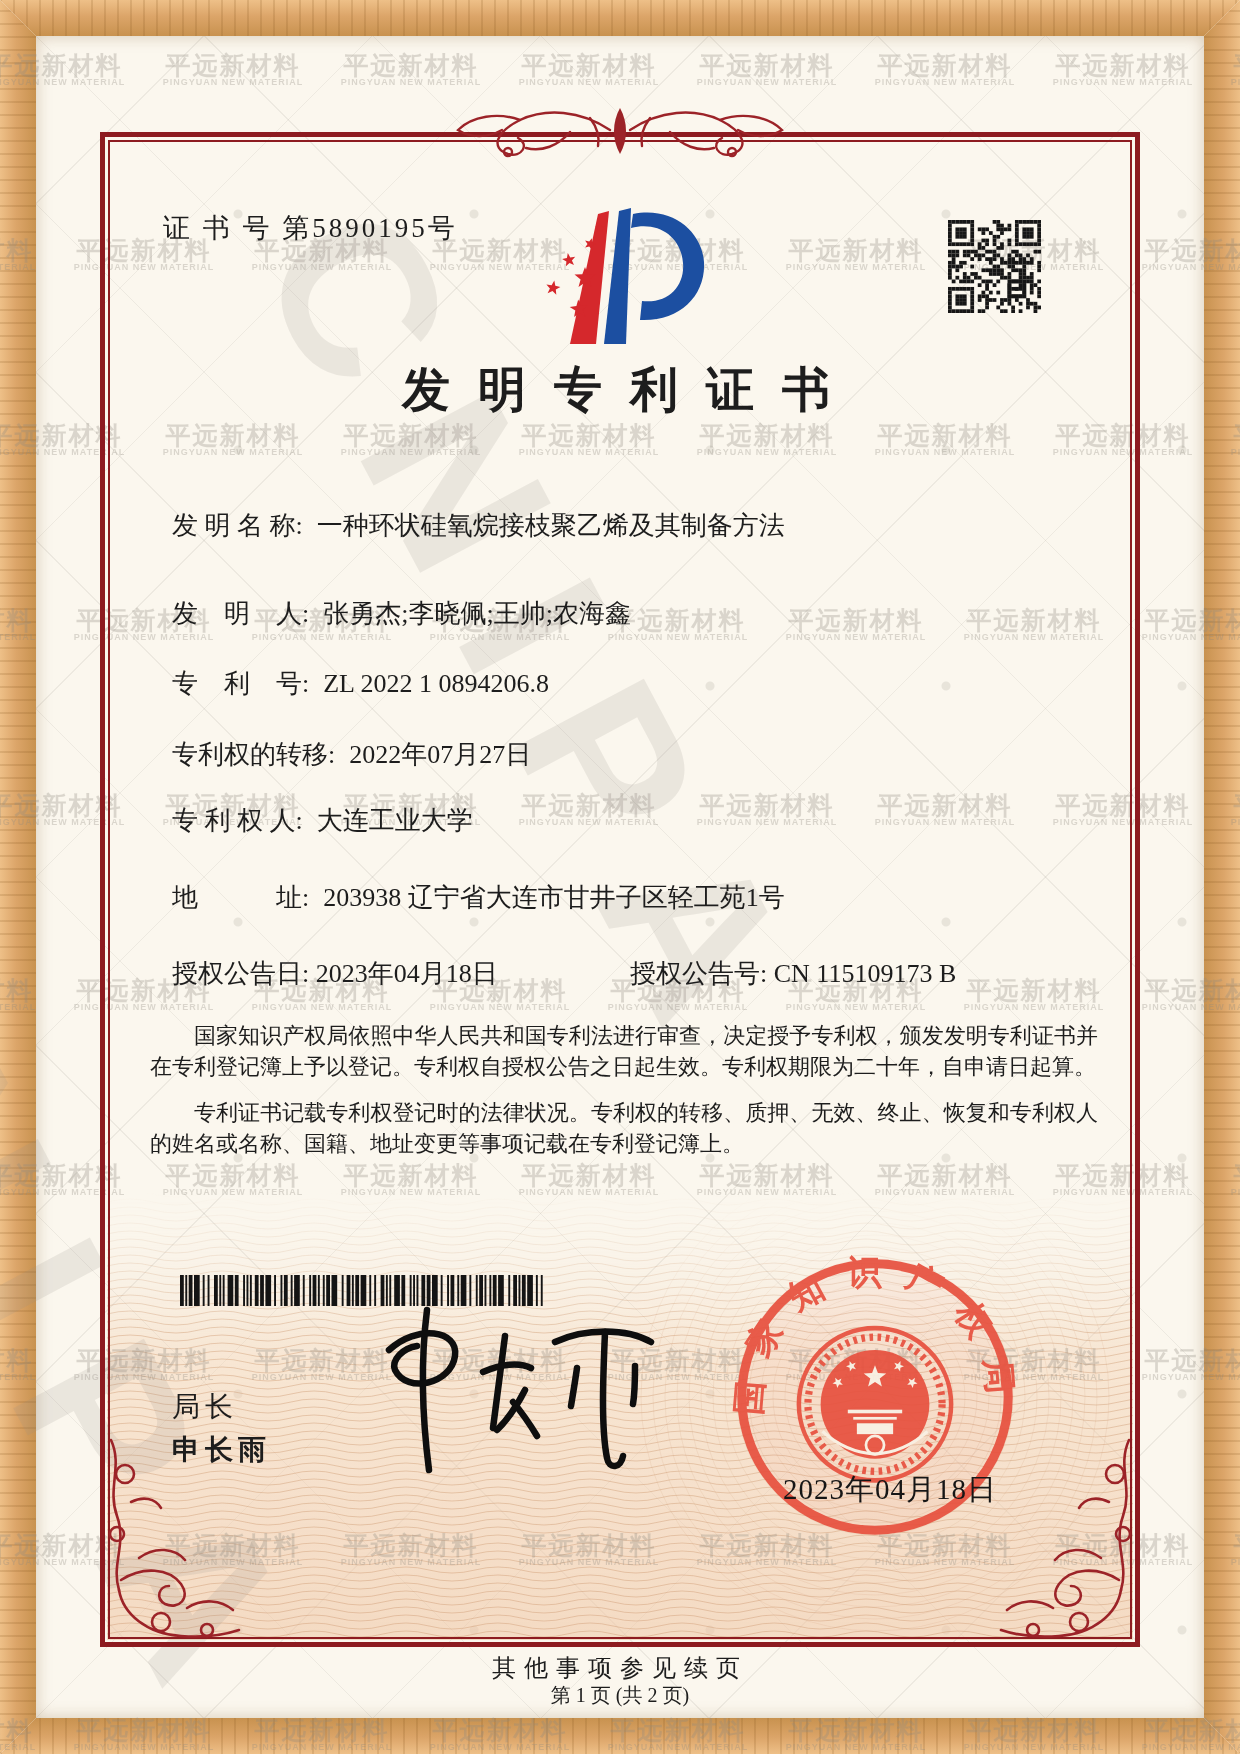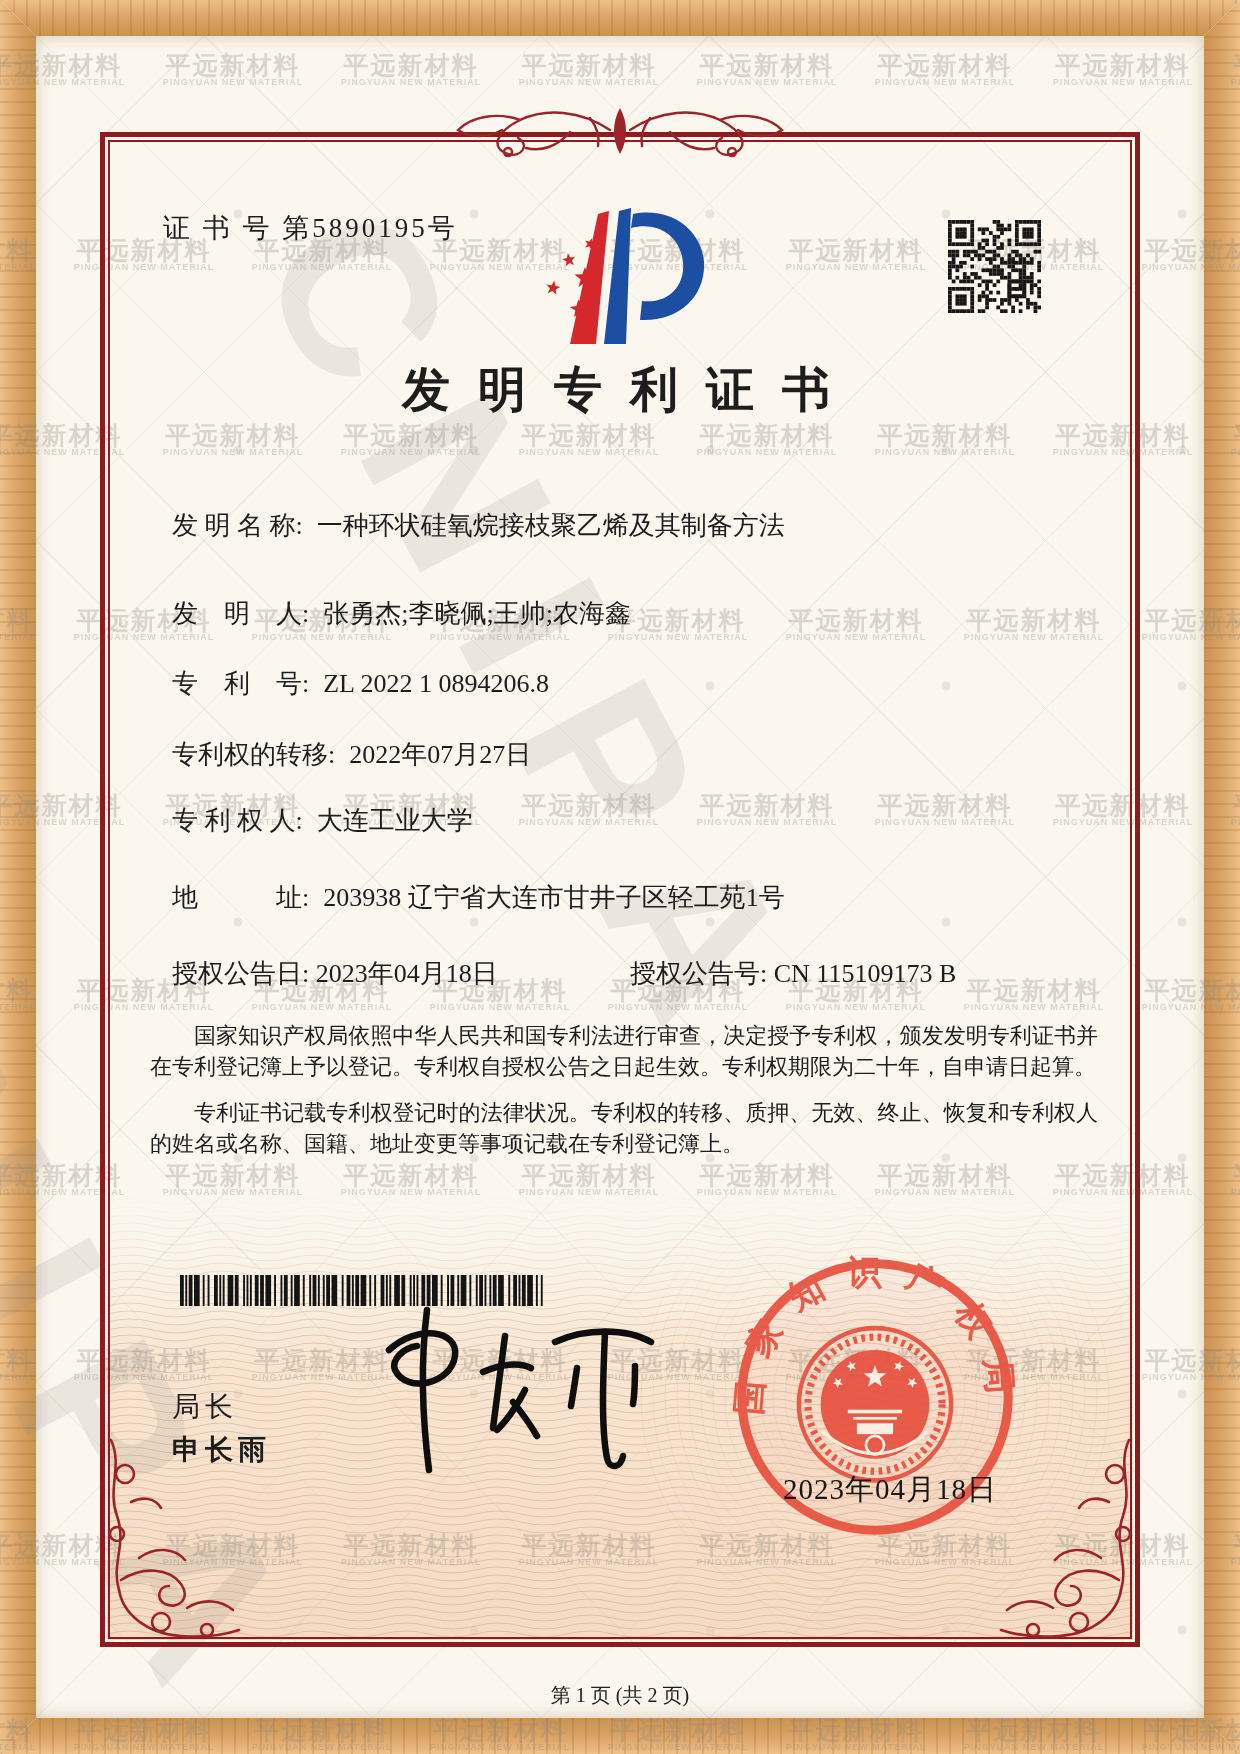--- a/index.html
+++ b/index.html
@@ -1033,14 +1033,15 @@
         <rect x="-24" y="14" width="48" height="3"></rect>
         <rect x="-20" y="21" width="40" height="12"></rect>
       </g>
       <path d="M-58 30 C-38 48 -18 54 0 55 C18 54 38 48 58 30" fill="none" stroke="#f9f1e4" stroke-width="3.5"></path>
       <circle cx="0" cy="45" r="10" fill="none" stroke="#f9f1e4" stroke-width="3"></circle>
     </g>
   </svg>
   <div class="txt seal-date">2023年04月18日</div>
 
   <div class="txt page-note">第 1 页 (共 2 页)</div>
+  <div class="txt cont-note">其他事项参见续页</div>
 
 </div>
 
 </body></html>

